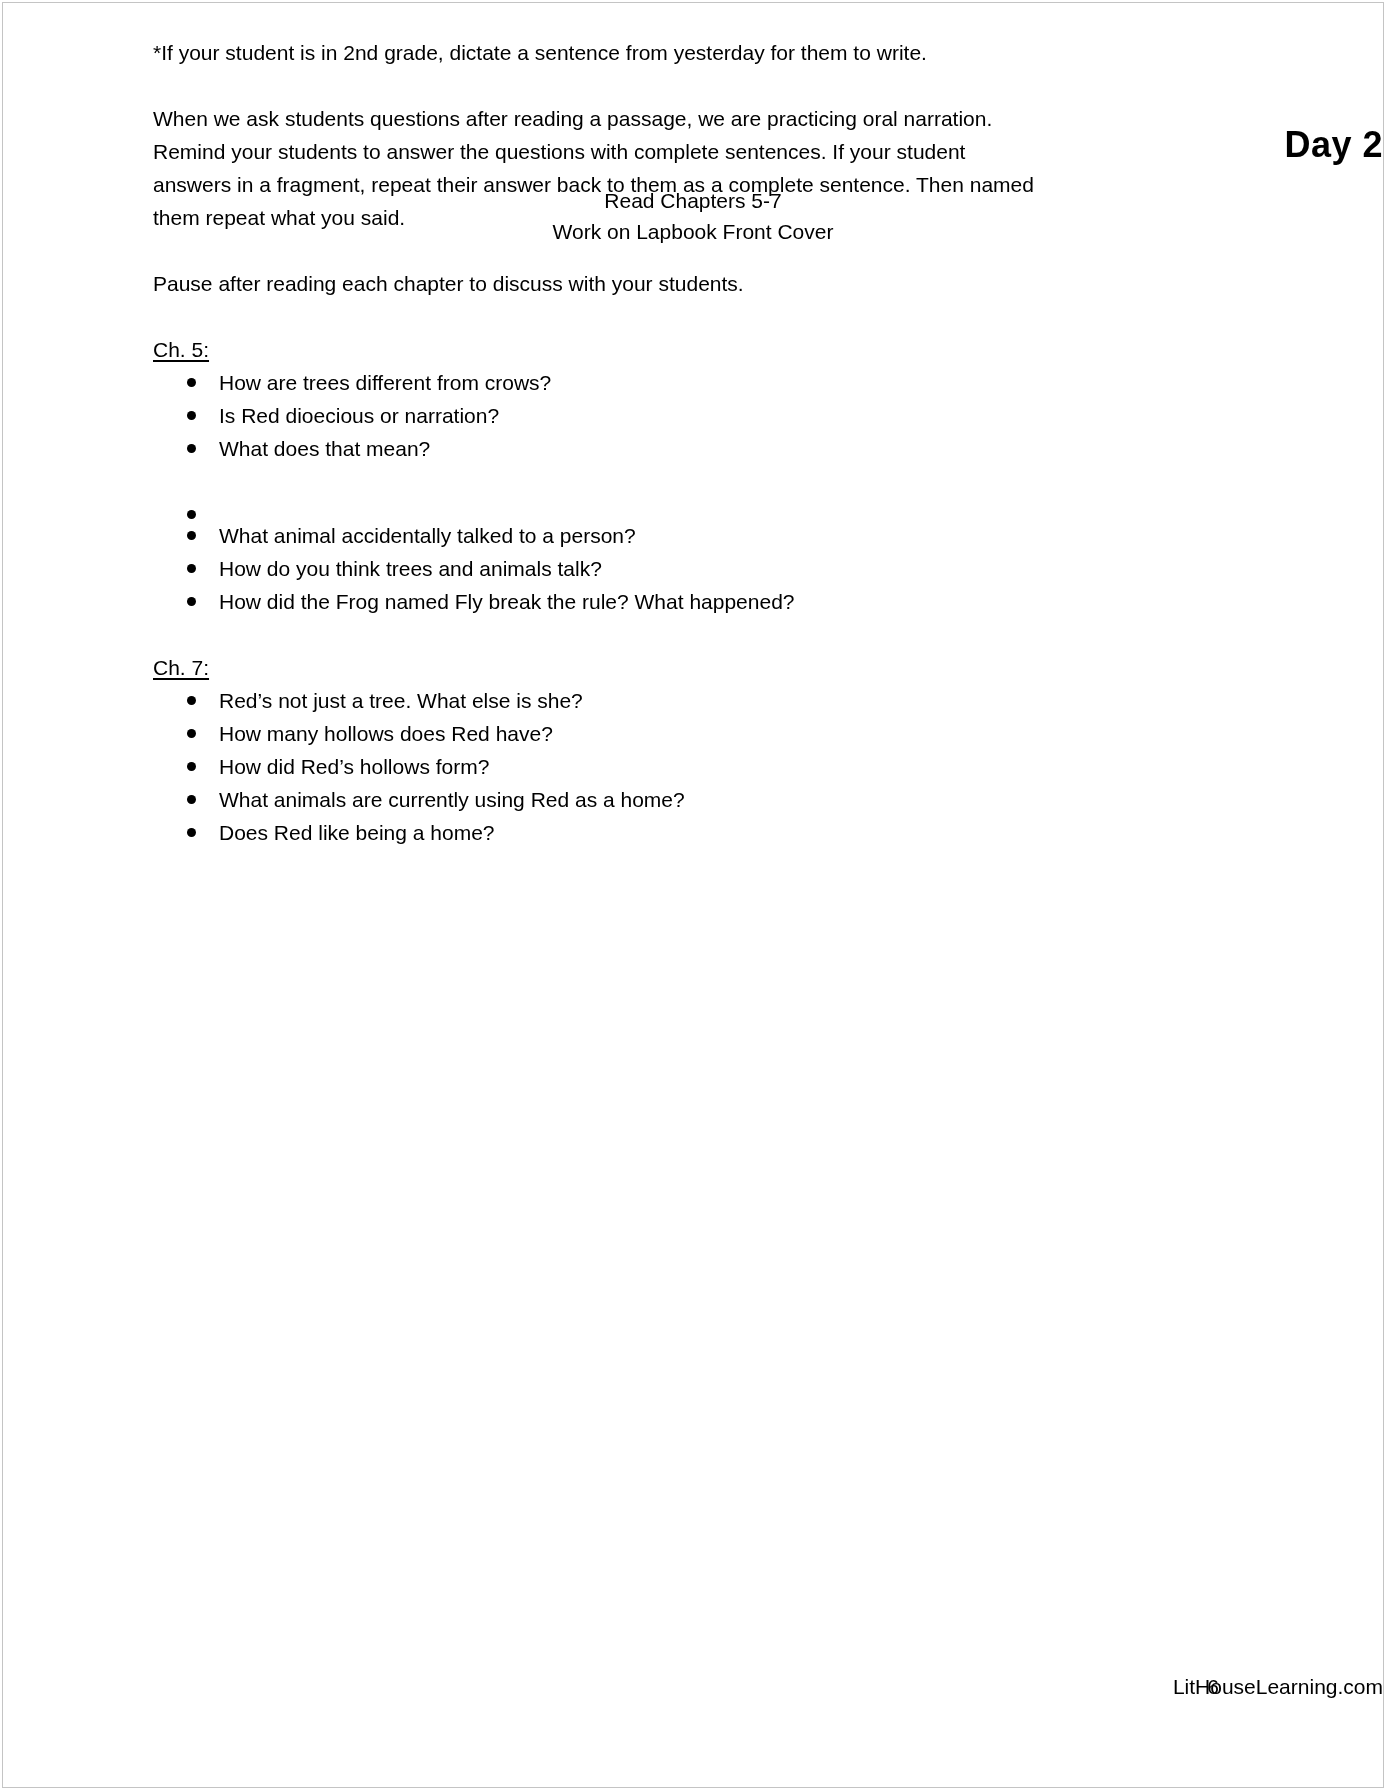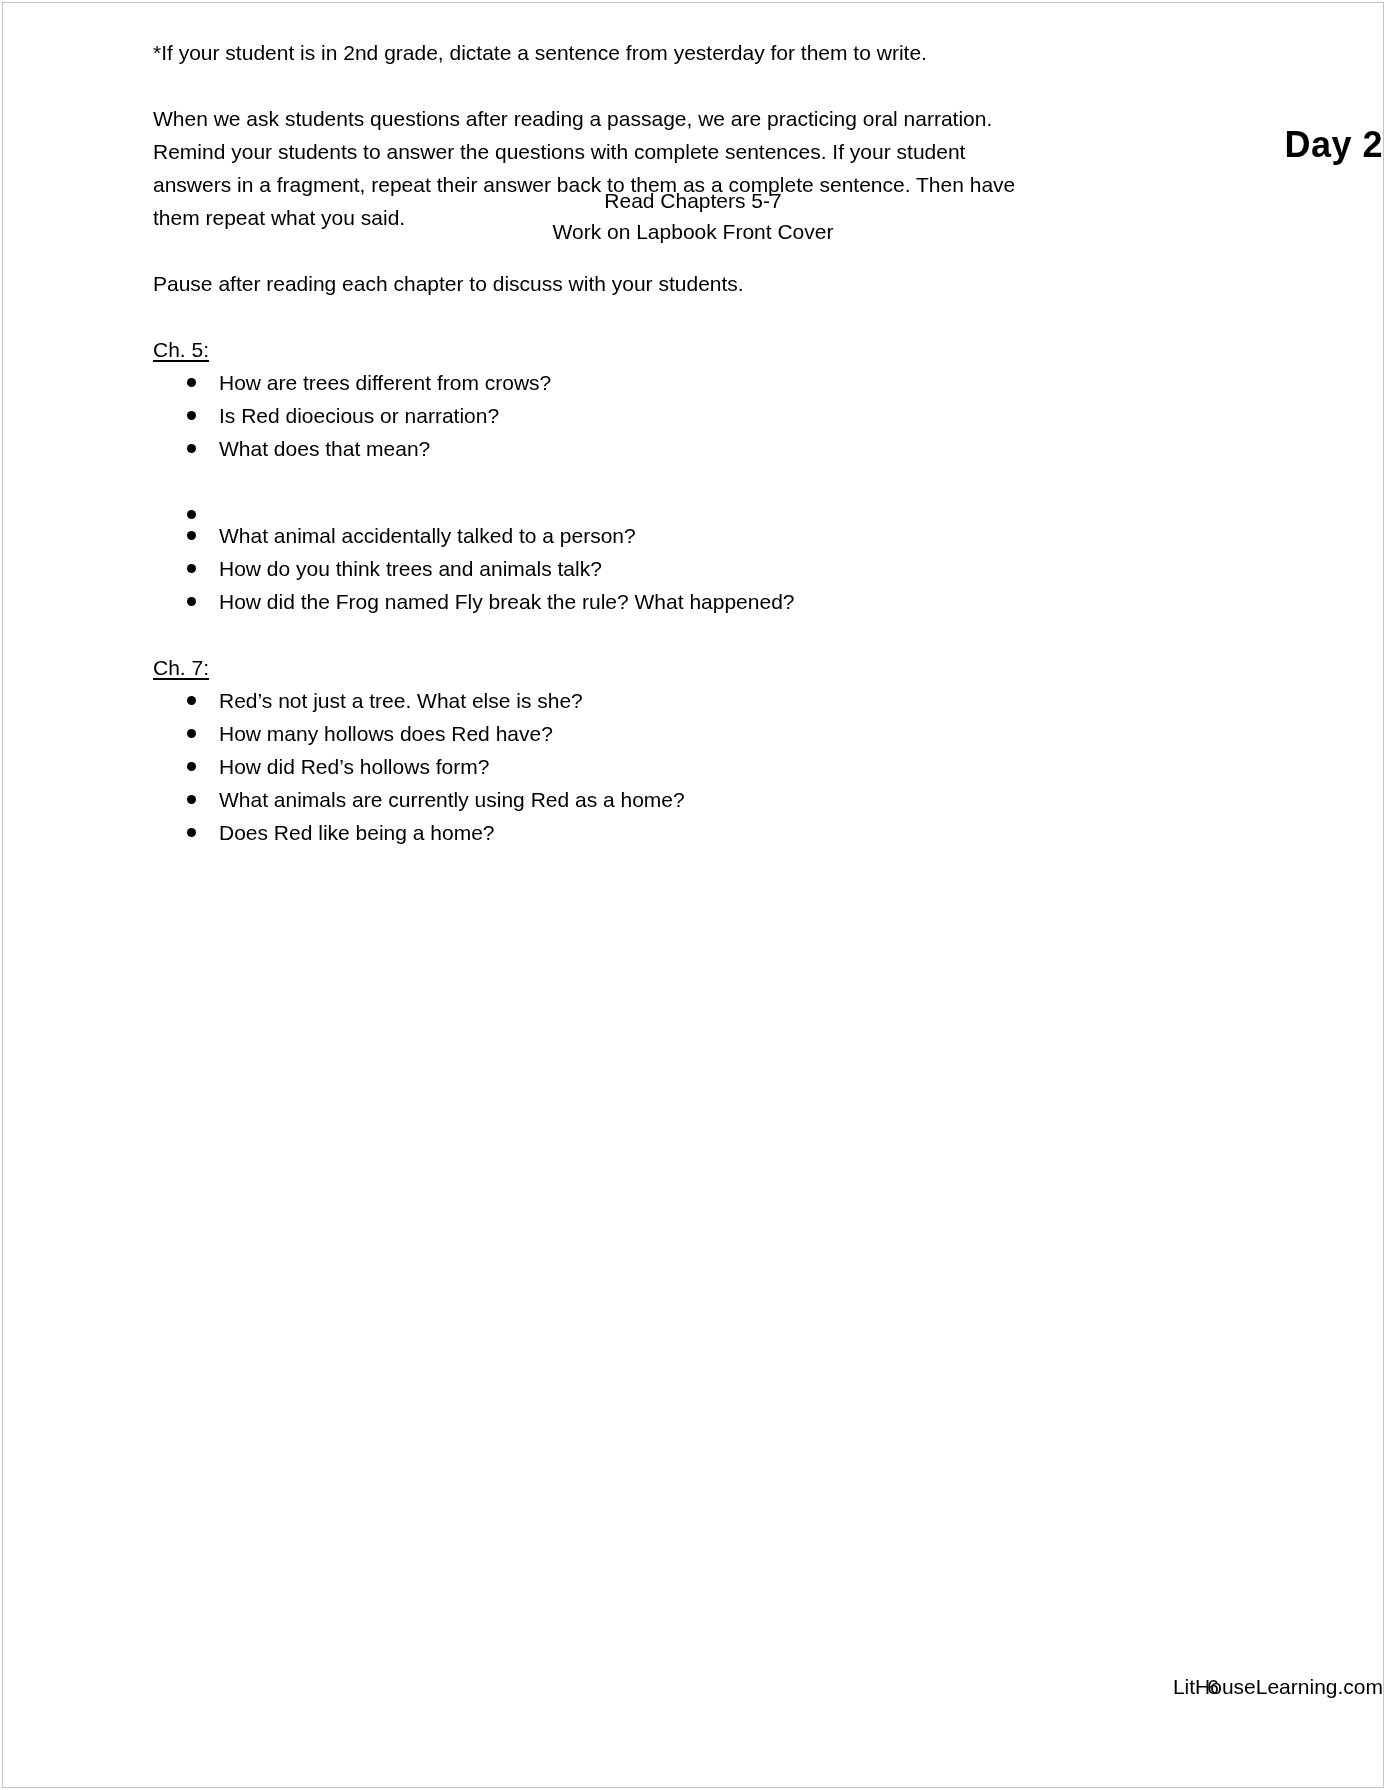--- a/index.html
+++ b/index.html
@@ -106,21 +106,21 @@
   <div class="content body-text">
 
     <p class="para">*If your student is in 2nd grade, dictate a sentence from yesterday for them to write.</p>
 
     <div class="para">
 
         <div>When we ask students questions after reading a passage, we are practicing oral narration.</div>
 
         <div>Remind your students to answer the questions with complete sentences. If your student</div>
 
-        <div>answers in a fragment, repeat their answer back to them as a complete sentence. Then have</div>
+        <div>answers in a fragment, repeat their answer back to them as a complete sentence. Then named</div>
 
         <div>them repeat what you said.</div>
       </div>
 
     <p class="para">Pause after reading each chapter to discuss with your students.</p>
 
     <div>
 
         <div class="section">
           <div class="section-heading">Ch. 5:</div>

